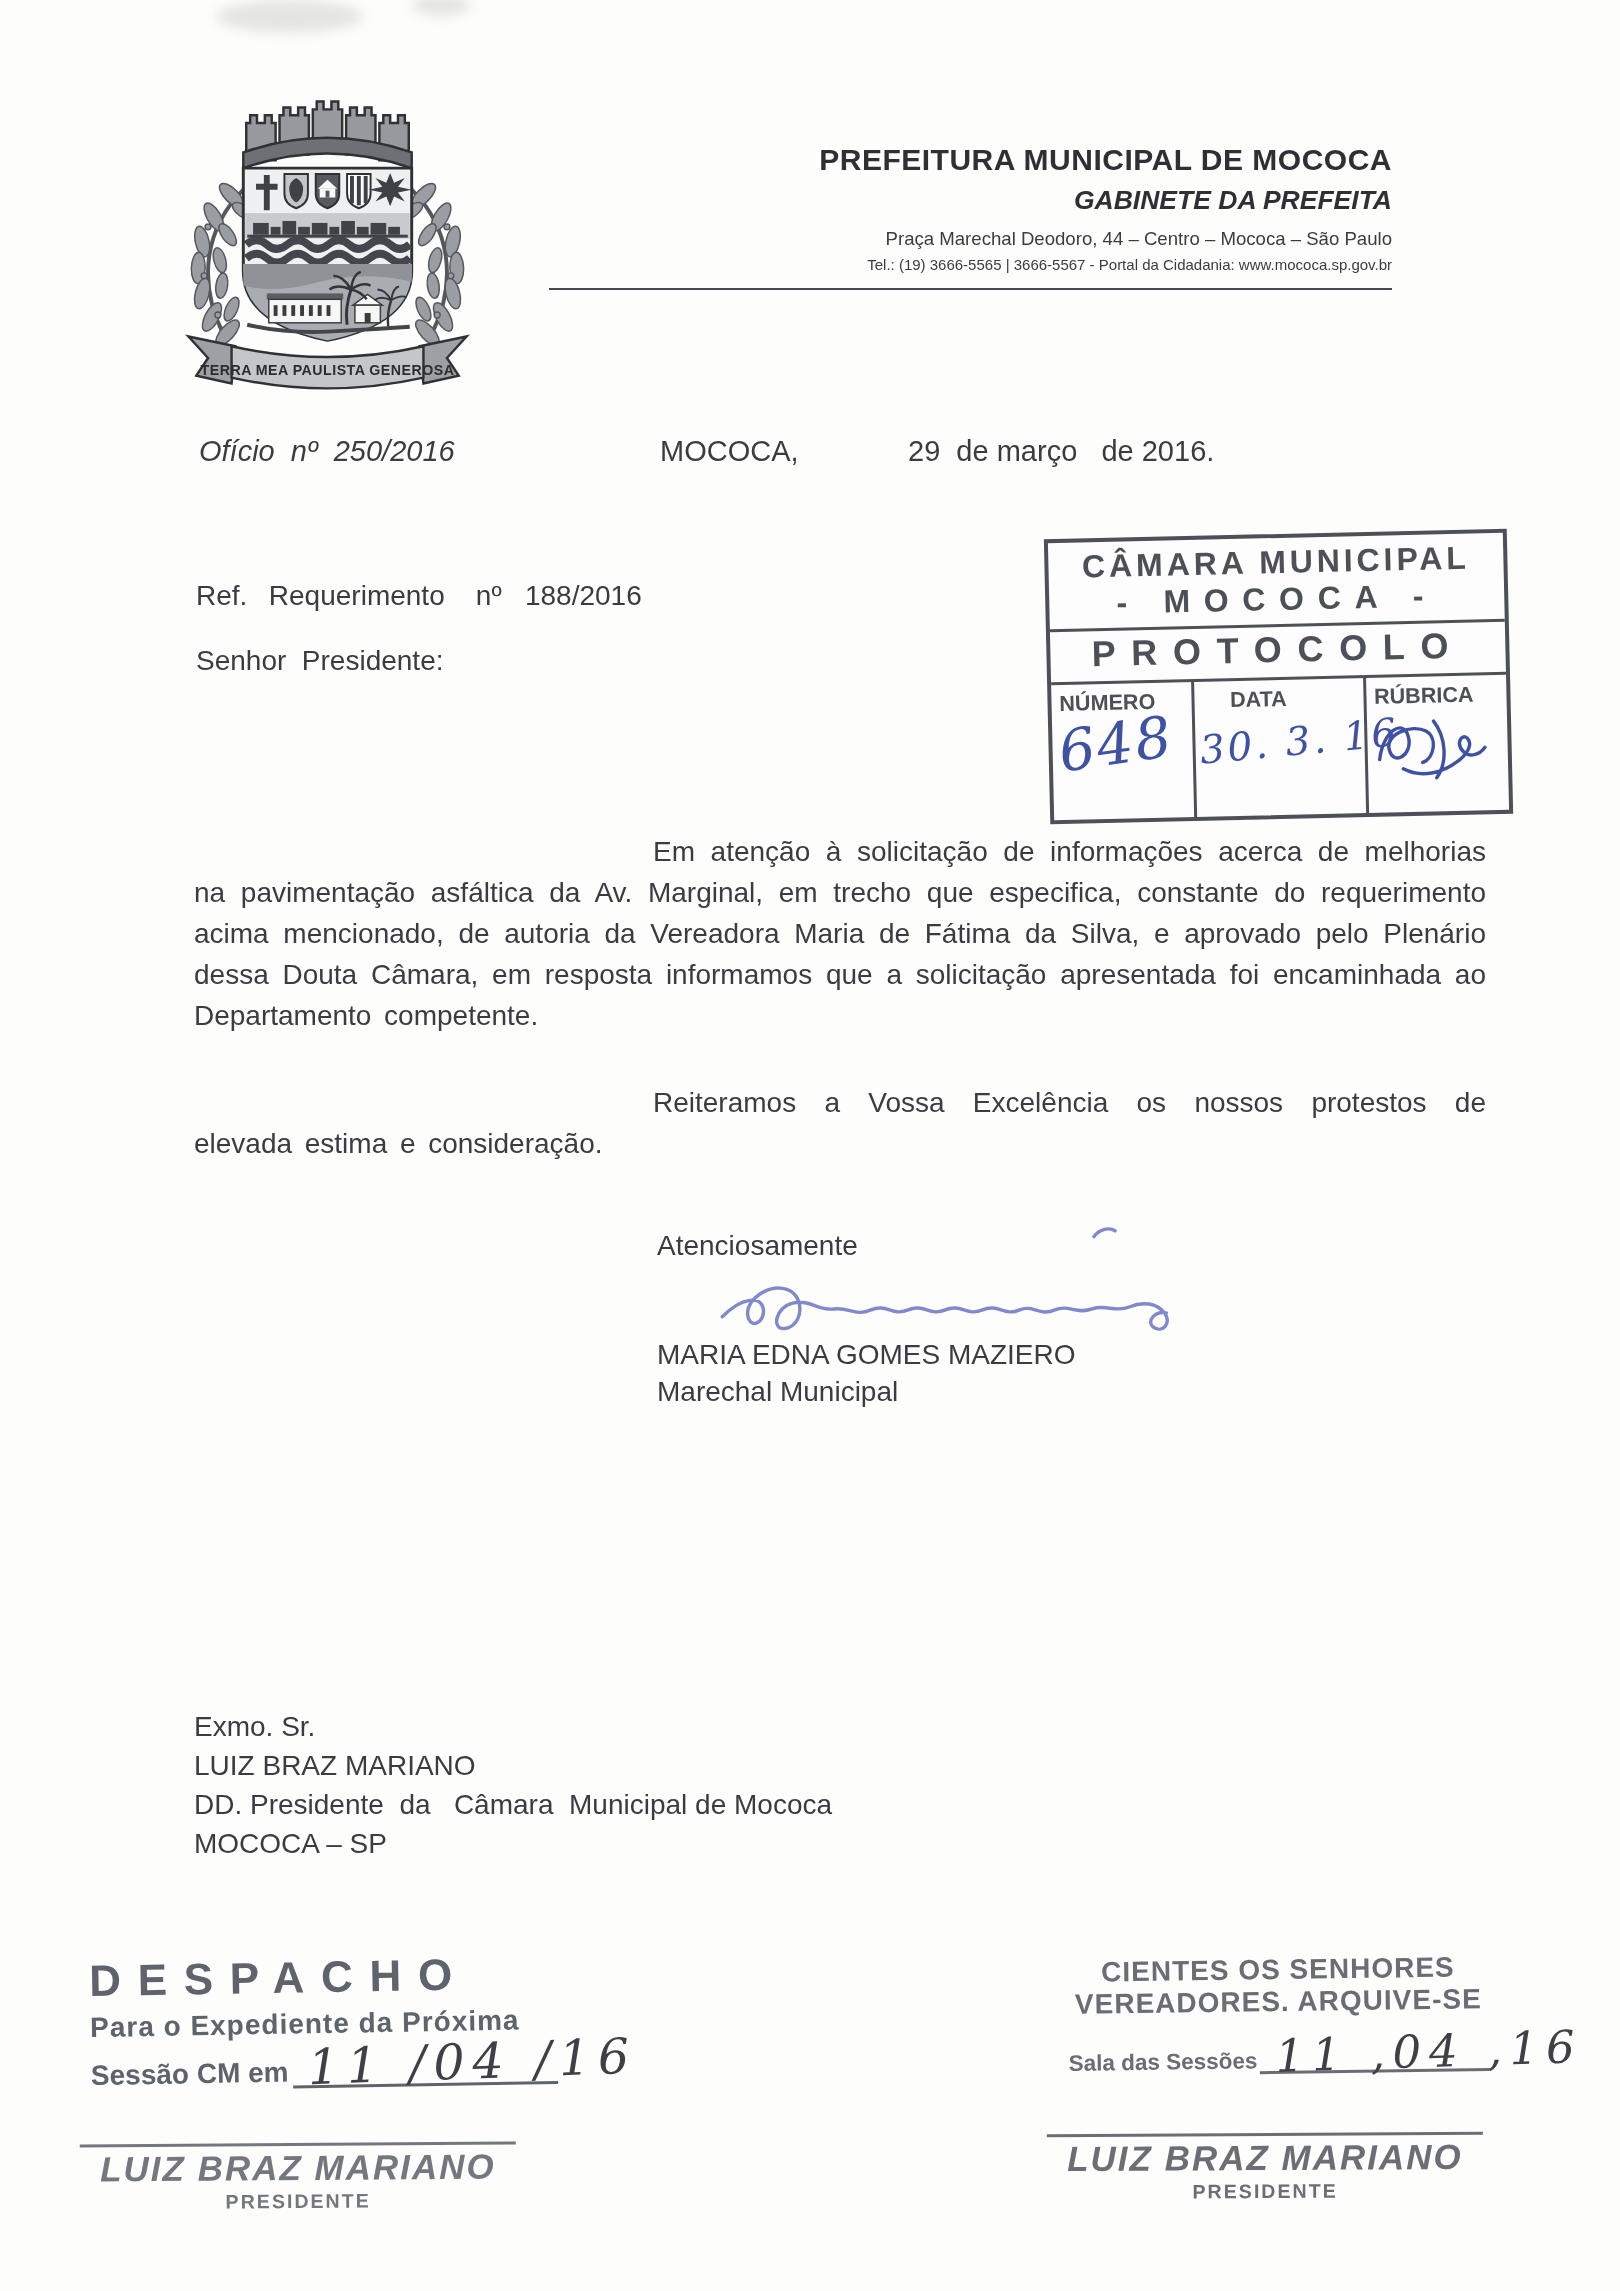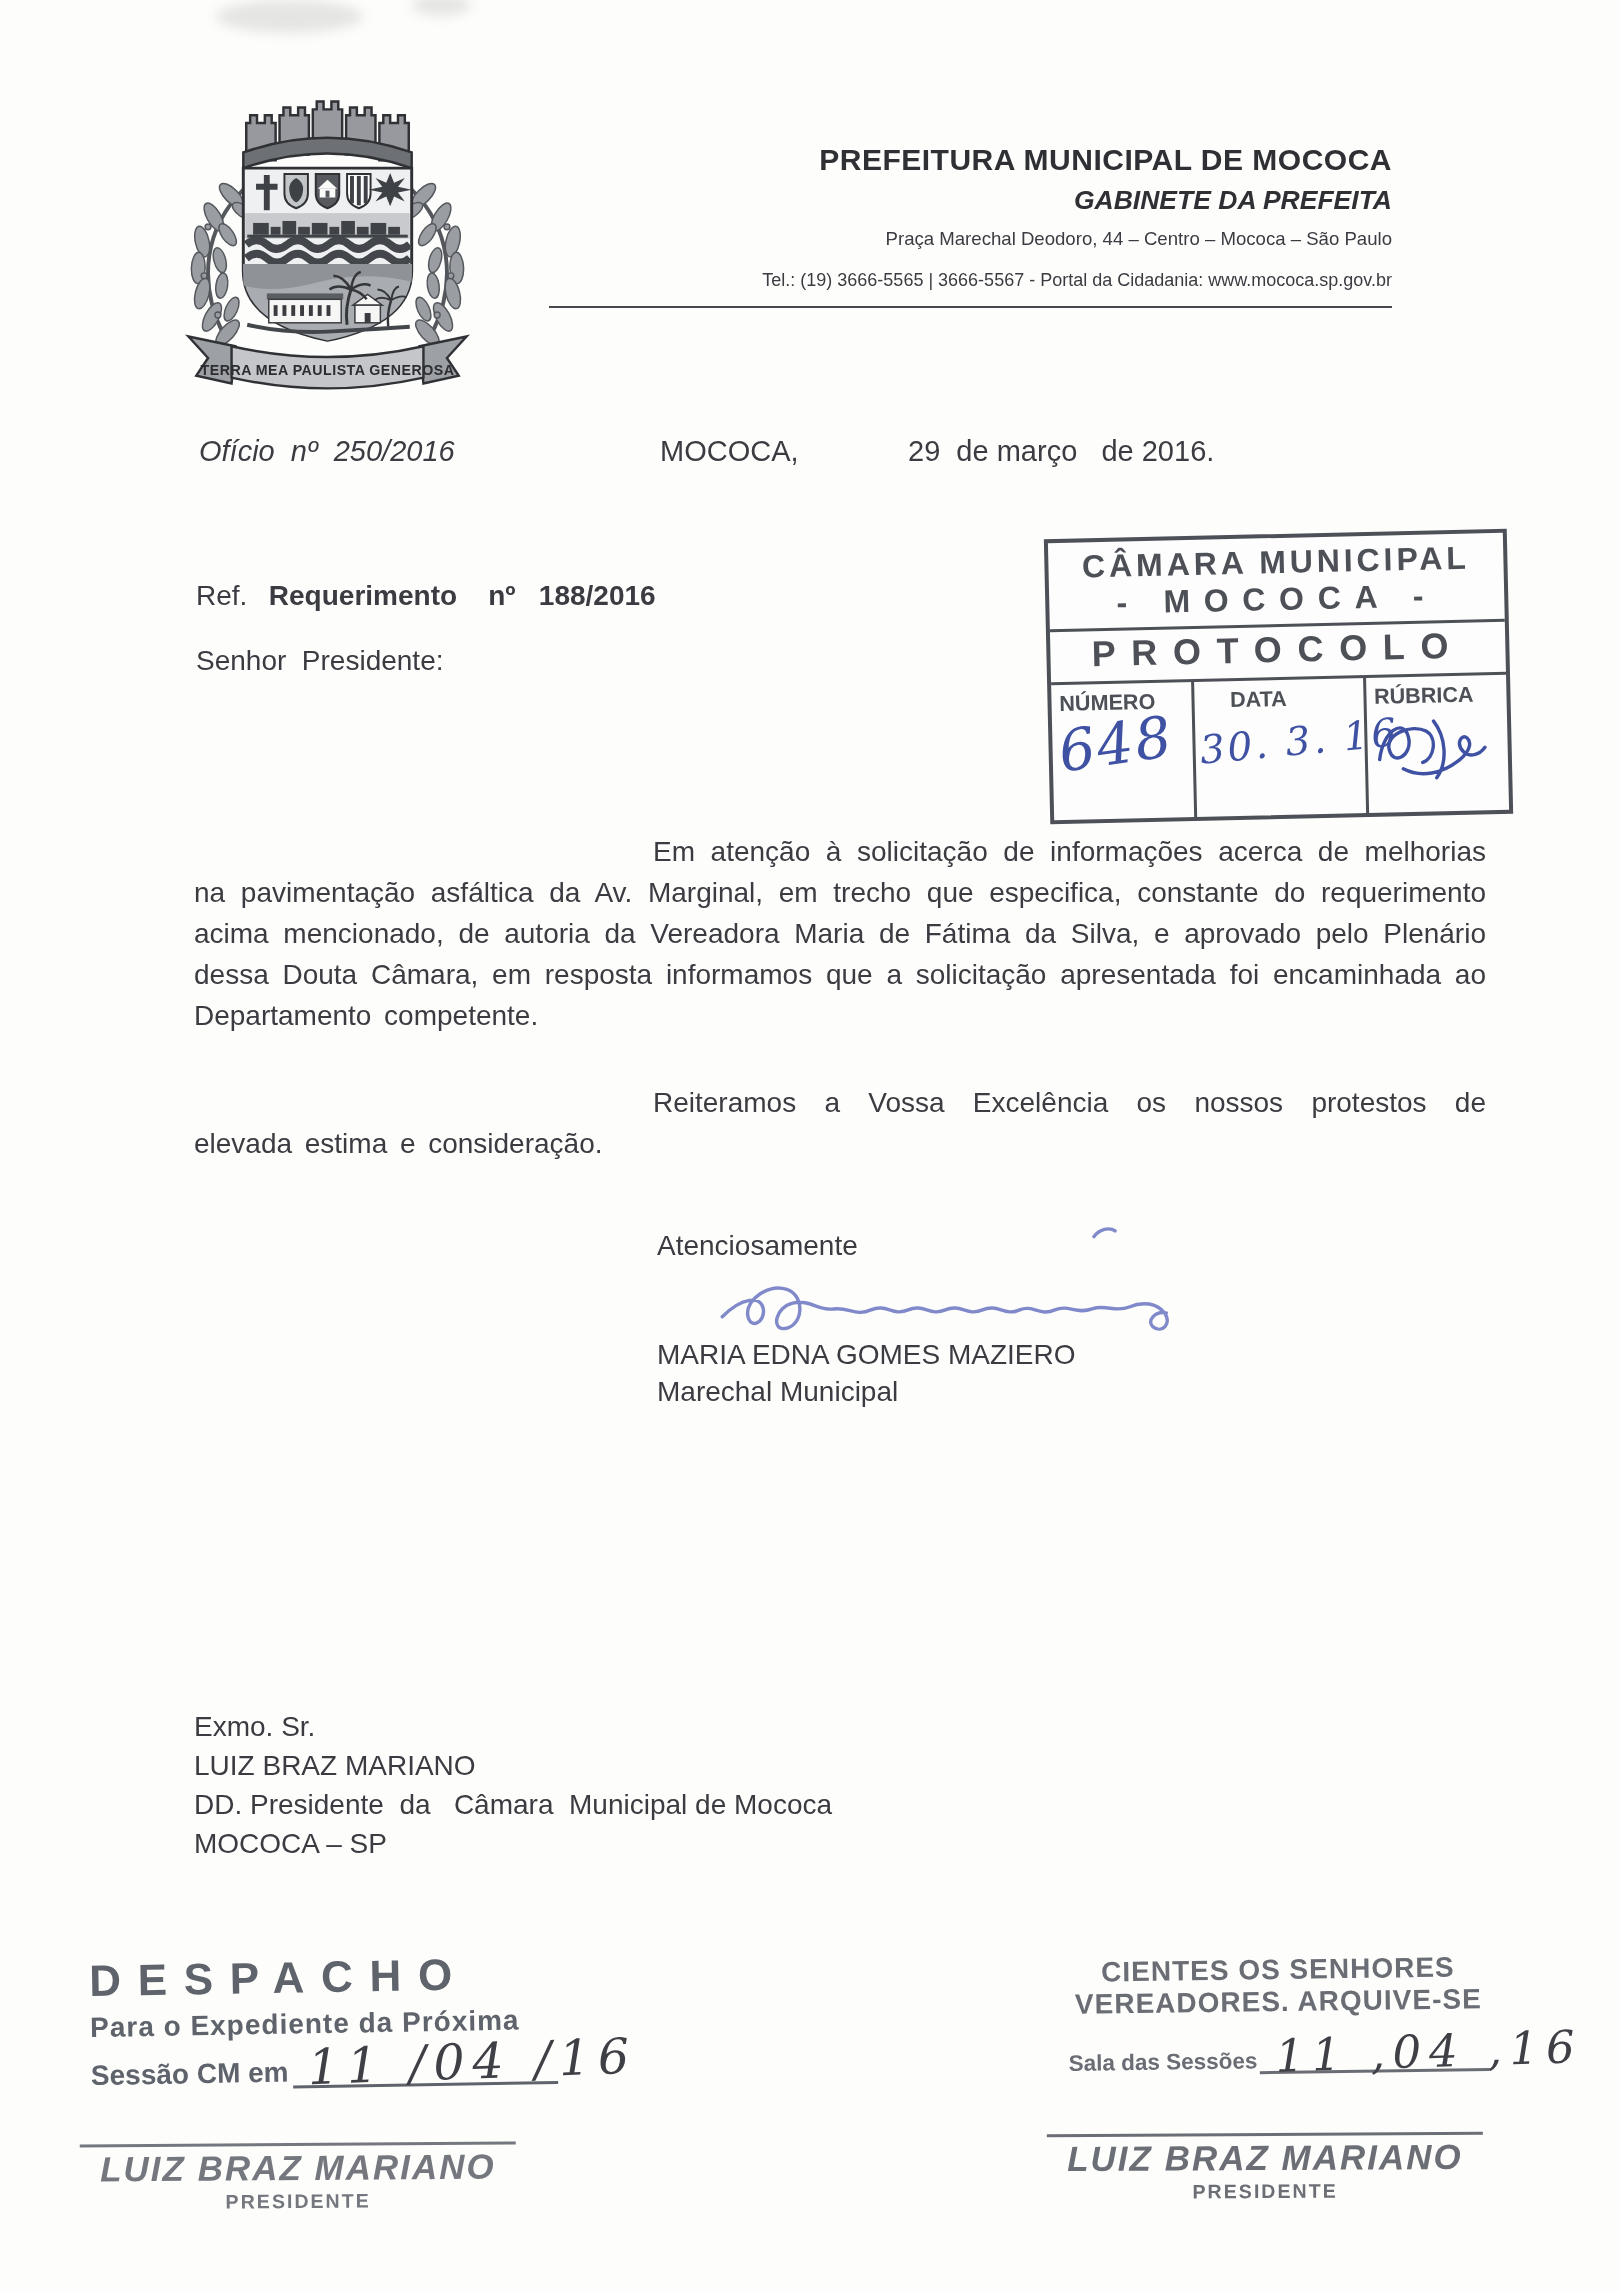--- a/index.html
+++ b/index.html
@@ -9,27 +9,27 @@
   }
   .abs{position:absolute;}
   .pre{white-space:pre;}
 
   
   .crest{left:145px;top:80px;width:365px;height:327px;}
   .hdr{left:549px;top:143px;width:843px;text-align:right;color:#2f3034;}
   .hdr-title{font-size:30px;font-weight:bold;letter-spacing:0.5px;}
   .hdr-sub{font-size:26.5px;font-weight:bold;margin-top:7.8px;font-style:italic;}
   .hdr-addr{font-size:18.6px;margin-top:11.8px;color:#3b3c41;}
-  .hdr-tel{font-size:18px;margin-top:20px;color:#3b3c41;}
+  .hdr-tel{font-size:15px;margin-top:6px;color:#3b3c41;}
   .hdr-rule{margin-top:15.7px;border-top:2.9px solid #46484d;width:100%;}
 
   
   .ofc{font-size:29px;}
   .ref-line{font-size:28px;}
-  .ref-line b{font-weight:bold;}
+  .ref-line b{font-weight:normal;}
 
   
   .pstamp{
     left:1047px;top:534px;width:455px;color:#4d5057;
     border:4.9px solid currentColor;transform:rotate(-1.3deg);
     background:rgba(255,255,255,.25);
   }
   .ps-head{border-bottom:3.9px solid currentColor;text-align:center;
     font-weight:bold;padding:5.9px 3.9px 5.9px;}
   .ps-l1{font-size:32px;letter-spacing:3.9px;}

